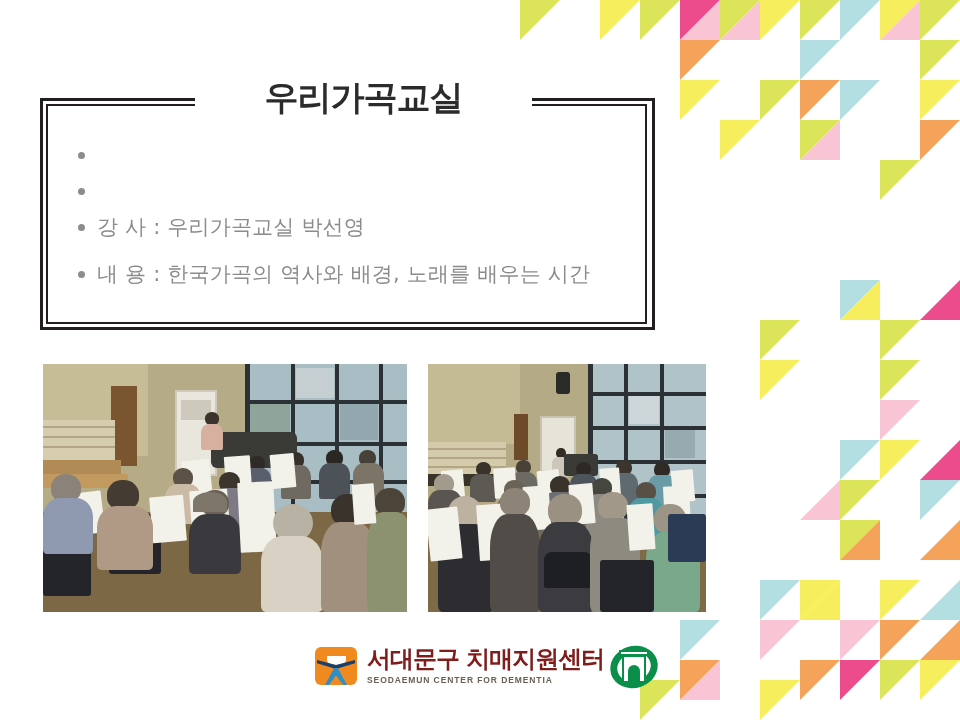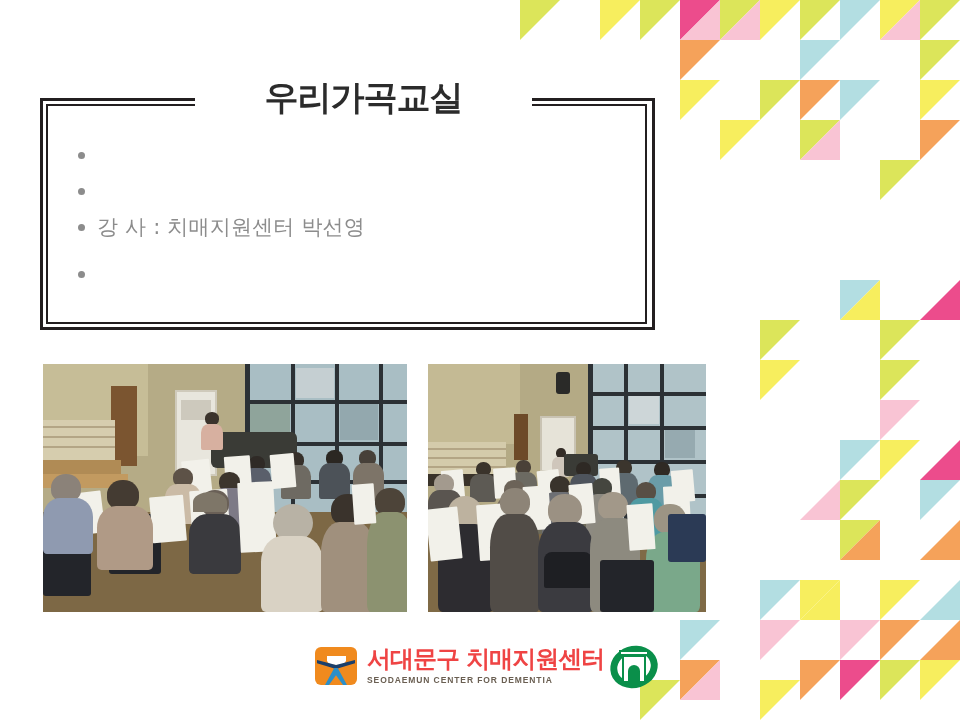--- a/index.html
+++ b/index.html
@@ -166,21 +166,21 @@
   }
   #logo-text-wrap {
     position: absolute;
     left: 52px; top: 2px;
     width: 235px;
   }
   #logo-title {
     font-family: "DejaVu Sans", "Liberation Sans", sans-serif;
     font-size: 24px;
     font-weight: bold;
-    color: #ef4444;
+    color: #7f1d1d;
     letter-spacing: -1px;
     line-height: 28px;
     white-space: nowrap;
   }
   #logo-sub {
     font-family: "Liberation Sans", sans-serif;
     font-size: 8.5px;
     font-weight: bold;
     color: #6a5f52;
     letter-spacing: 0.9px;
@@ -310,24 +310,25 @@
 
     <div id="bullet-list">
       <div class="bullet-row">
         <div class="bullet-dot"></div>
       </div>
       <div class="bullet-row">
         <div class="bullet-dot"></div>
       </div>
       <div class="bullet-row">
         <div class="bullet-dot"></div>
-        <div class="bullet-text">강 사 : 치매지원센터 박선영</div>
+        <div class="bullet-text">강 사 : 우리가곡교실 박선영</div>
       </div>
       <div class="bullet-row">
         <div class="bullet-dot"></div>
+        <div class="bullet-text">내 용 : 한국가곡의 역사와 배경, 노래를 배우는 시간</div>
       </div>
     </div>
   </div>
 
   <div class="photo" id="photo-left">
 
     <div class="ph-wall" style="left:0;top:0;width:245px;height:150px;"></div>
     <div class="ph-wall2" style="left:0;top:0;width:105px;height:92px;background:#c6bd97;"></div>
 
     <div style="position:absolute;left:68px;top:22px;width:26px;height:80px;background:#7b5530;"></div>

